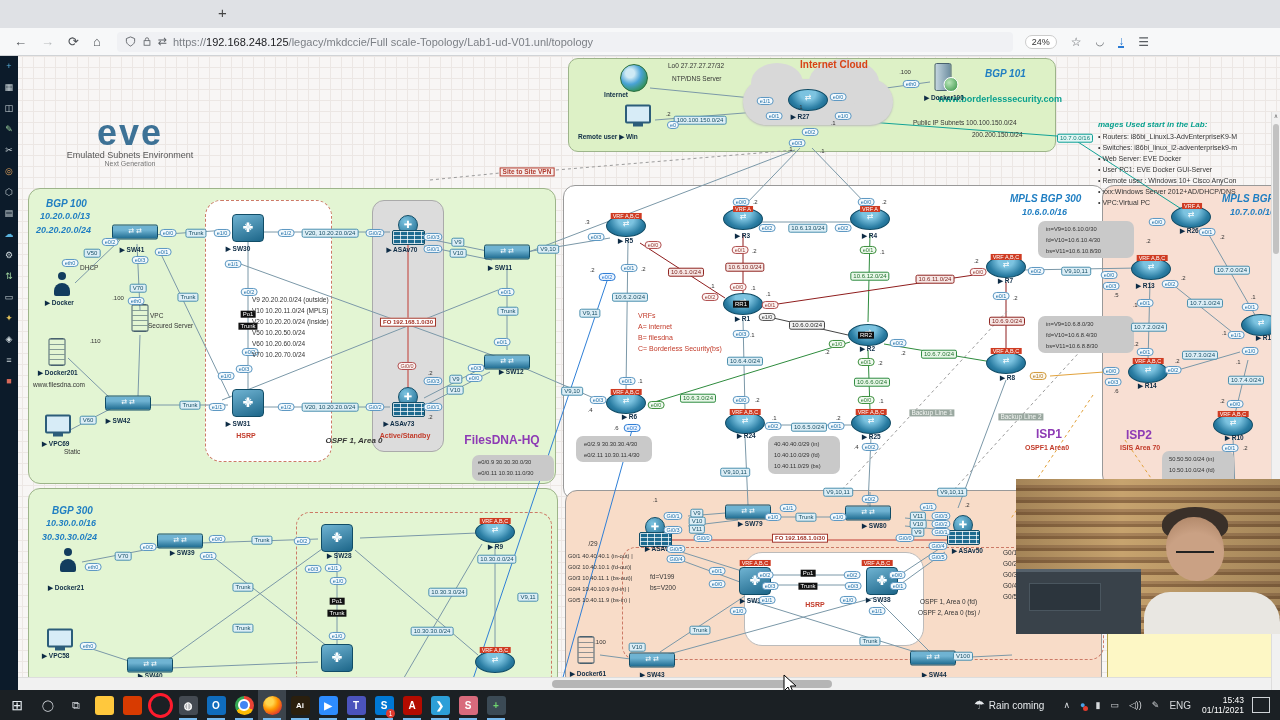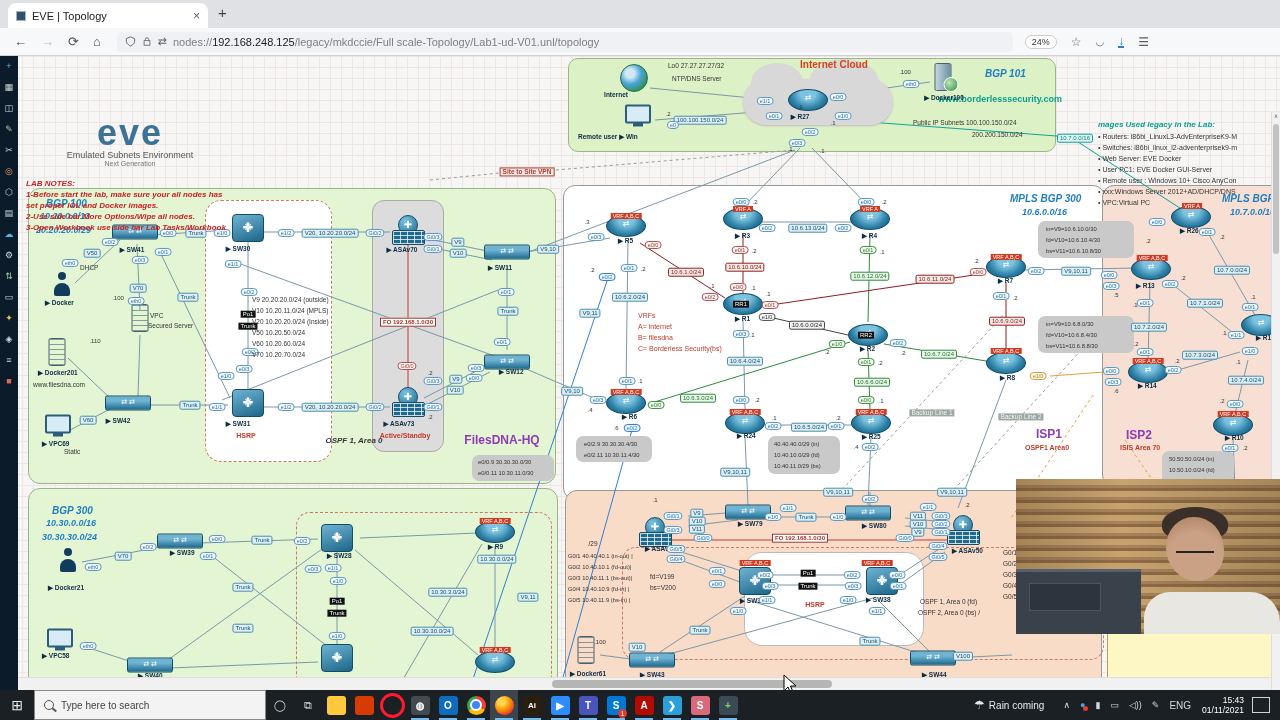--- a/index.html
+++ b/index.html
@@ -166,42 +166,37 @@
   .tray .w{font-size:12px;margin-right:4px;}
   .tray .wt{font-size:10px;margin-right:14px;}
   .tray .ti{font-size:9px;color:#d6d9dc;margin:0 5px;position:relative;}
   .clock{text-align:right;font-size:8.5px;line-height:10px;color:#fff;margin:0 8px 0 6px;}
   .notif{width:16px;height:14px;border:1px solid #cfd3d6;margin-right:10px;}
 </style>
 </head>
 <body>
 
 <div id="tabbar">
-  <div class="tab">
-    <span class="fav"></span>
-    <span class="t">EVE | Topology</span>
-    <span class="x">×</span>
-  </div>
   <span class="newtab">+</span>
 </div>
 <div id="toolbar">
   <span class="navic">←</span>
   <span class="navic dis">→</span>
   <span class="navic">⟳</span>
   <span class="navic">⌂</span>
   <div id="urlbox">
     <svg width="11" height="11" viewBox="0 0 12 12">
         <path d="M6 1 L10.5 2.8 V6 C10.5 8.8 6 11 6 11 C6 11 1.5 8.8 1.5 6 V2.8 Z" fill="none" stroke="#5f6368"></path>
       </svg>
     <svg width="10" height="11" viewBox="0 0 12 12">
         <rect x="2.5" y="5" width="7" height="5.5" fill="none" stroke="#5f6368"></rect>
         <path d="M4 5 V3.5 A2 2 0 0 1 8 3.5 V5" fill="none" stroke="#5f6368"></path>
       </svg>
     <span style="margin-right:6px;color:#5f6368;">⇄</span>
-    <span>nodes://</span>
+    <span>https://</span>
       <span class="host">192.168.248.125</span>
       <span>/legacy/mkdccie/Full scale-Topology/Lab1-ud-V01.unl/topology</span>
   </div>
   <span class="zoompill">24%</span>
   <span class="tbr">☆</span>
   <span class="tbr" style="font-size:10px;">◡</span>
   <span class="tbr" style="color:#2b7bd4;border-bottom:2px solid #2b7bd4;line-height:10px;">↓</span>
   <span class="tbr">☰</span>
 </div>
 
@@ -299,29 +294,22 @@
         <line x1="424" y1="238" x2="492" y2="252" stroke="#7b98a8" stroke-width="1"></line>
         <line x1="424" y1="246" x2="492" y2="260" stroke="#7b98a8" stroke-width="1"></line>
         <line x1="424" y1="398" x2="490" y2="364" stroke="#7b98a8" stroke-width="1"></line>
         <line x1="424" y1="406" x2="490" y2="372" stroke="#7b98a8" stroke-width="1"></line>
       </svg>
     <div id="evelogo" style="top:116px;left:55px;position:absolute;">
       <div class="big">eve</div>
       <div class="s1">Emulated Subnets Environment</div>
       <div class="s2">Next Generation</div>
     </div>
-    <div id="labnotes" style="top:178px;">
-        <div>LAB NOTES:</div>
-        <div>1-Before start the lab, make sure your all nodes has</div>
-        <div>set proper IOL and Docker images.</div>
-        <div>2-Use side bar More Options/Wipe all nodes.</div>
-        <div>3-Open Workbook use side bar  Lab Tasks/Workbook</div>
-      </div>
     <div id="imgpanel" style="top:120px;">
-      <div class="ph">mages Used legacy in the Lab:</div>
+      <div class="ph">mages Used start in the Lab:</div>
     <div class="pi">Routers: i86bi_LinuxL3-AdvEnterpriseK9-M</div>
         <div class="pi">Switches: i86bi_linux_l2-adventerprisek9-m</div>
         <div class="pi">Web Server: EVE Docker</div>
         <div class="pi">User PC1: EVE Docker GUI-Server</div>
         <div class="pi">Remote user : Windows 10+ Cisco AnyCon</div>
         <div class="pi">xxx:Windows Server 2012+AD/DHCP/DNS</div>
         <div class="pi">VPC:Virtual PC</div>
       </div>
     <div id="webcam">
       <div class="shade"></div>
@@ -422,21 +410,21 @@
       <div class="lb ov" style="left: 838px; top: 97px;">e0/0</div>
       <div class="lb ov" style="left: 843px; top: 116px;">e1/0</div>
       <div class="lb ov" style="left: 810px; top: 132px;">e0/2</div>
       <div class="lb ov" style="left: 797px; top: 143px;">e0/3</div>
       <div class="lb ov" style="left: 911px; top: 84px;">eth0</div>
       <div class="lb ov" style="left: 673px; top: 125px;">e0</div>
       <div class="lb vpn" style="left: 527px; top: 172px;">Site to Site VPN</div>
       <div class="lb st" style="left: 1075px; top: 138px;">10.7.0.0/16</div>
       <div class="lb ttl la" style="left: 46px; top: 203px;">BGP 100</div>
       <div class="lb ttl2 la" style="left: 40px; top: 217px;">10.20.0.0/13</div>
-      <div class="lb ttl2 la" style="left: 36px; top: 231px;">20.20.20.0/29</div>
+      <div class="lb ttl2 la" style="left: 36px; top: 231px;">20.20.20.0/24</div>
       <div class="lb nl" style="left: 132px; top: 250px;">▶ SW41</div>
       <div class="lb pl la" style="left: 80px; top: 268px;">DHCP</div>
       <div class="lb nl la" style="left: 45px; top: 303px;">▶ Docker</div>
       <div class="lb pl la" style="left: 150px; top: 316px;">VPC</div>
       <div class="lb pl la" style="left: 148px; top: 326px;">Secured Server</div>
       <div class="lb num" style="left: 95px; top: 341px;">.110</div>
       <div class="lb nl la" style="left: 38px; top: 373px;">▶ Docker201</div>
       <div class="lb pl la" style="left: 33px; top: 385px;">www.filesdna.com</div>
       <div class="lb nl" style="left: 238px; top: 249px;">▶ SW30</div>
       <div class="lb nl" style="left: 238px; top: 424px;">▶ SW31</div>
@@ -804,24 +792,20 @@
     <span class="sic" style="color: rgb(159, 212, 159);">⇅</span>
     <span class="sic" style="color: rgb(207, 216, 220);">▭</span>
     <span class="sic" style="color: rgb(224, 192, 90);">✦</span>
     <span class="sic" style="color: rgb(207, 216, 220);">◈</span>
     <span class="sic" style="color: rgb(207, 216, 220);">≡</span>
     <span class="sic" style="color: rgb(216, 106, 90);">■</span>
   </div>
 
 <div id="taskbar">
   <div id="tb-start">⊞</div>
-  <div id="tb-search">
-    <span class="mg"></span>
-    <span>Type here to search</span>
-  </div>
   <div id="tb-apps" style="display:flex;">
       <div class="tbi">
         <span class="ic" style="color: rgb(207, 211, 216); font-weight: normal;">◯</span>
       </div>
       <div class="tbi">
         <span class="ic" style="color: rgb(207, 211, 216); font-weight: normal;">⧉</span>
       </div>
       <div class="tbi">
         <span class="ic" style="background: rgb(255, 200, 61); font-size: 10px;"></span>
       </div>

